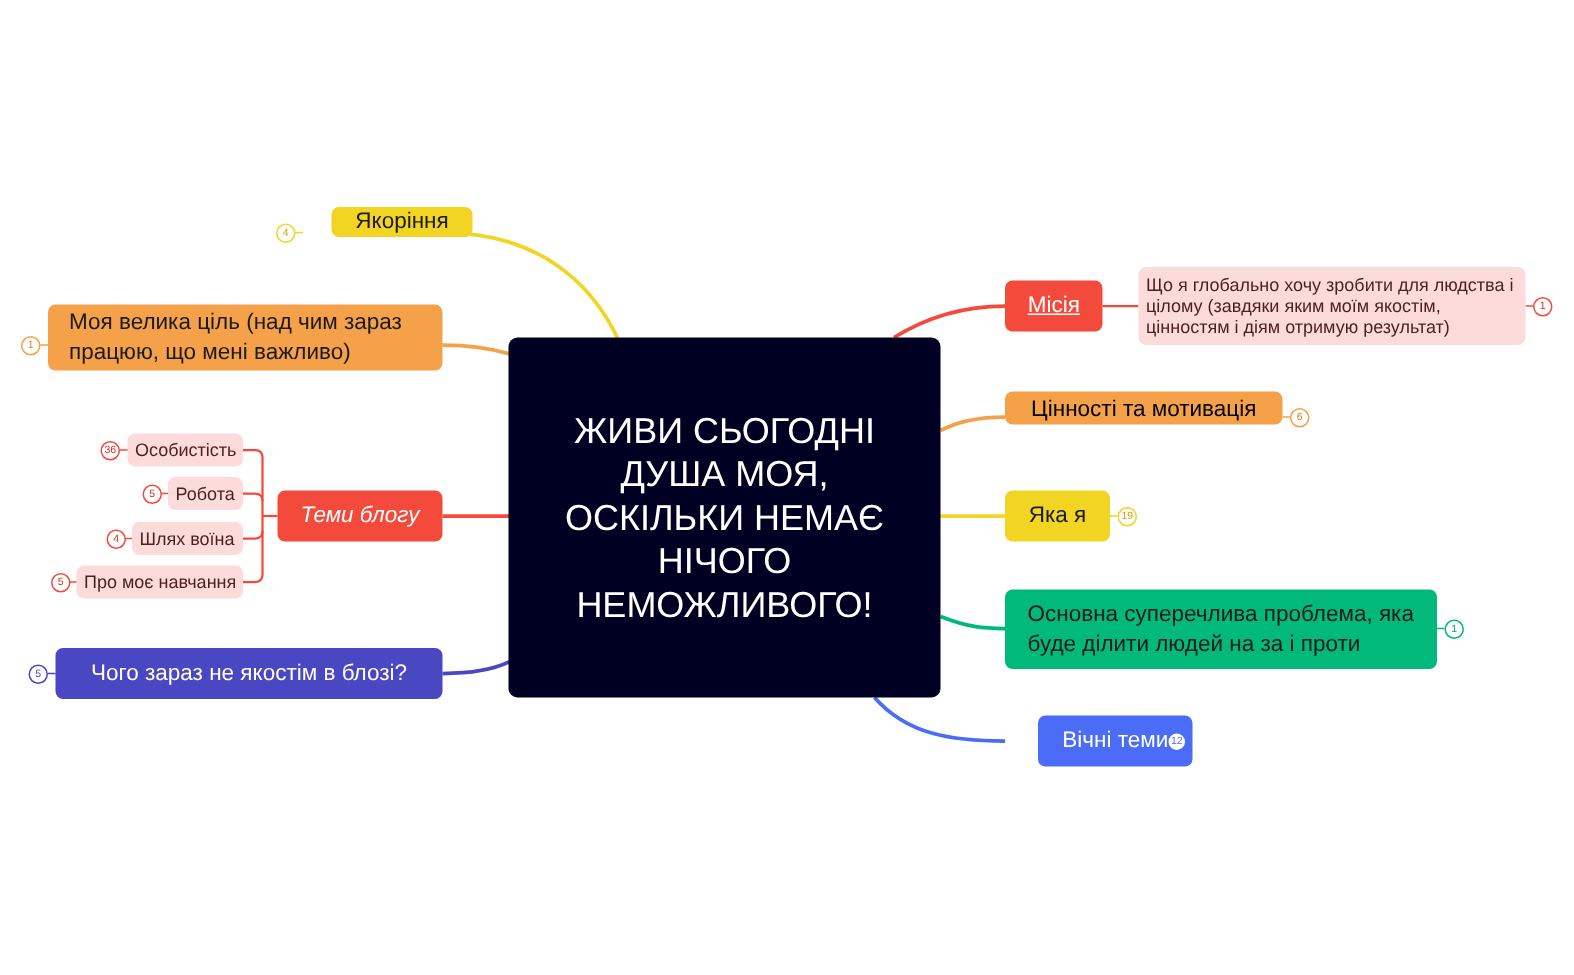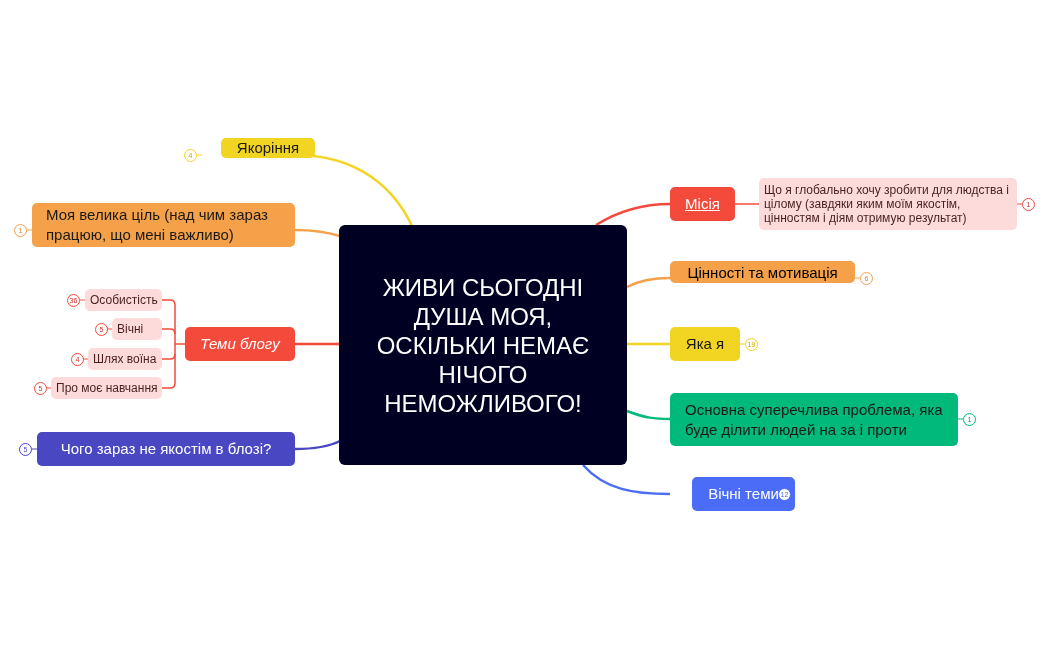--- a/index.html
+++ b/index.html
@@ -70,21 +70,21 @@
 <div class="node" style="left:185px;top:327px;width:110px;height:34px;background:#f44a3c;color:#ffffff;justify-content:center;font-style:italic;">
   <span>Теми блогу</span>
 </div>
 
 <div class="sub" style="left:85px;top:289px;width:77px;">
   <span>Особистість</span>
 </div>
 <div class="badge" style="left:67px;top:294px;border-color:#f44a3c;color:#c9342a;">36</div>
 
 <div class="sub" style="left:112px;top:318px;width:50px;">
-  <span>Вічні</span>
+  <span>Робота</span>
 </div>
 <div class="badge" style="left:95px;top:323px;border-color:#f44a3c;color:#c9342a;">5</div>
 
 <div class="sub" style="left:88px;top:348px;width:74px;">
   <span>Шлях воїна</span>
 </div>
 <div class="badge" style="left:71px;top:353px;border-color:#f44a3c;color:#c9342a;">4</div>
 
 <div class="sub" style="left:51px;top:377px;width:111px;">
   <span>Про моє навчання</span>

